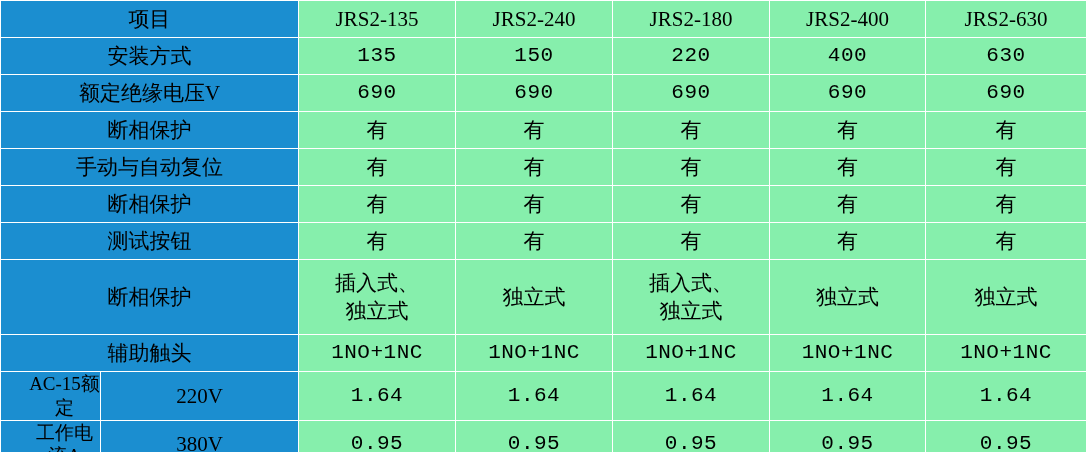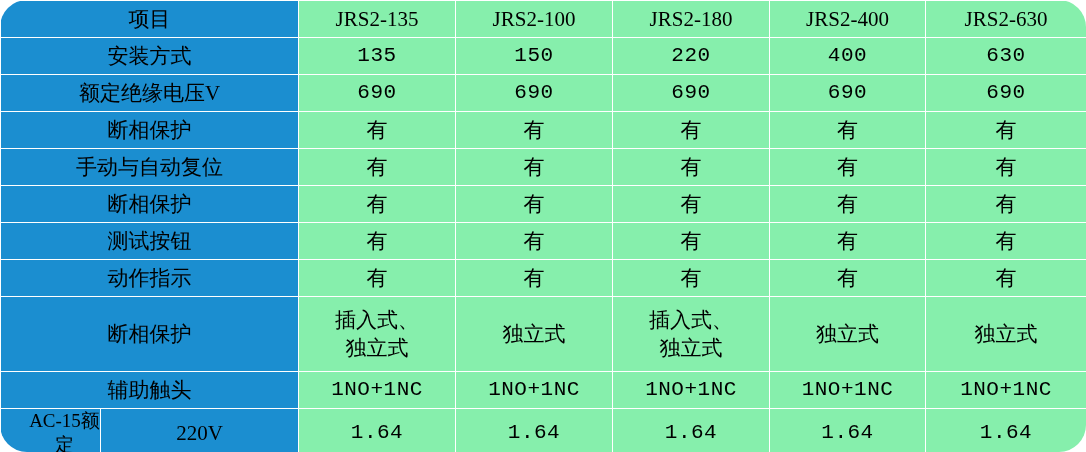--- a/index.html
+++ b/index.html
@@ -9,21 +9,20 @@
   }
   body {
     font-family: "Liberation Serif", "DejaVu Serif", serif;
   }
   #spec-table-wrap {
     width: 1086px;
     height: 452px;
     overflow: hidden;
     background: #ffffff;
     position: relative;
-    border-radius: 27px;
   }
   table.spec {
     border-collapse: collapse;
     table-layout: fixed;
     width: 1086px;
     background: #ffffff;
   }
   table.spec col.c-lbl-a { width: 100px; }
   table.spec col.c-lbl-b { width: 198px; }
   table.spec col.c-d { width: 157px; }
@@ -82,21 +81,21 @@
       <col class="c-d">
       <col class="c-d2">
       <col class="c-d3">
       <col class="c-d4">
       <col class="c-d5">
     </colgroup>
     <tbody>
       <tr class="r-h">
         <td class="hdr" colspan="2">项目</td>
         <td class="val">JRS2-135</td>
-        <td class="val">JRS2-100</td>
+        <td class="val">JRS2-240</td>
         <td class="val">JRS2-180</td>
         <td class="val">JRS2-400</td>
         <td class="val">JRS2-630</td>
       </tr>
 
       <tr class="r-n">
         <td class="hdr" colspan="2">安装方式</td>
         <td class="val num">135</td>
         <td class="val num">150</td>
         <td class="val num">220</td>
@@ -142,28 +141,20 @@
 
       <tr class="r-n">
         <td class="hdr" colspan="2">测试按钮</td>
         <td class="val">有</td>
         <td class="val">有</td>
         <td class="val">有</td>
         <td class="val">有</td>
         <td class="val">有</td>
       </tr>
 
-      <tr class="r-n">
-        <td class="hdr" colspan="2">动作指示</td>
-        <td class="val">有</td>
-        <td class="val">有</td>
-        <td class="val">有</td>
-        <td class="val">有</td>
-        <td class="val">有</td>
-      </tr>
 
       <tr class="r-tall">
         <td class="hdr" colspan="2">断相保护</td>
         <td class="val">
           <span class="two-line">插入式、</span>
           <span class="two-line">独立式</span>
         </td>
         <td class="val">
           <span class="two-line">独立式</span>
         </td>

